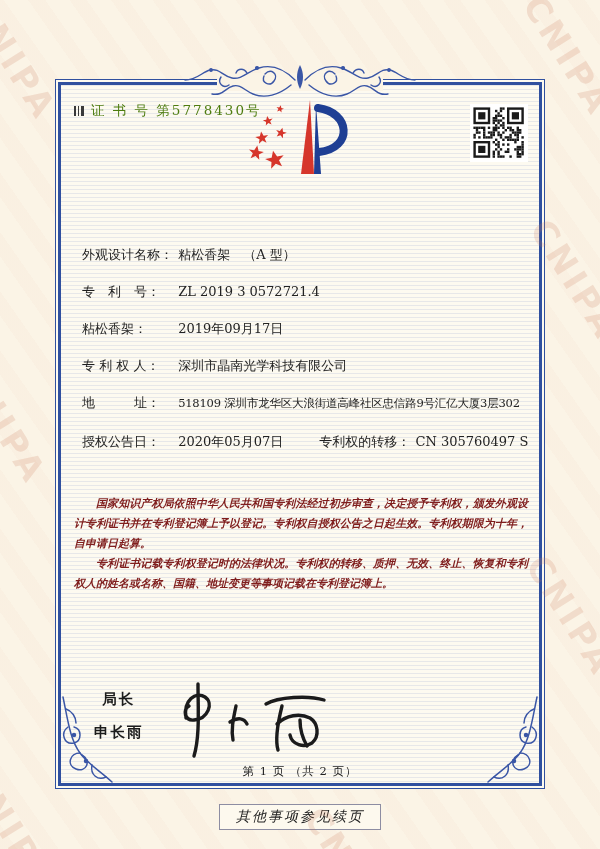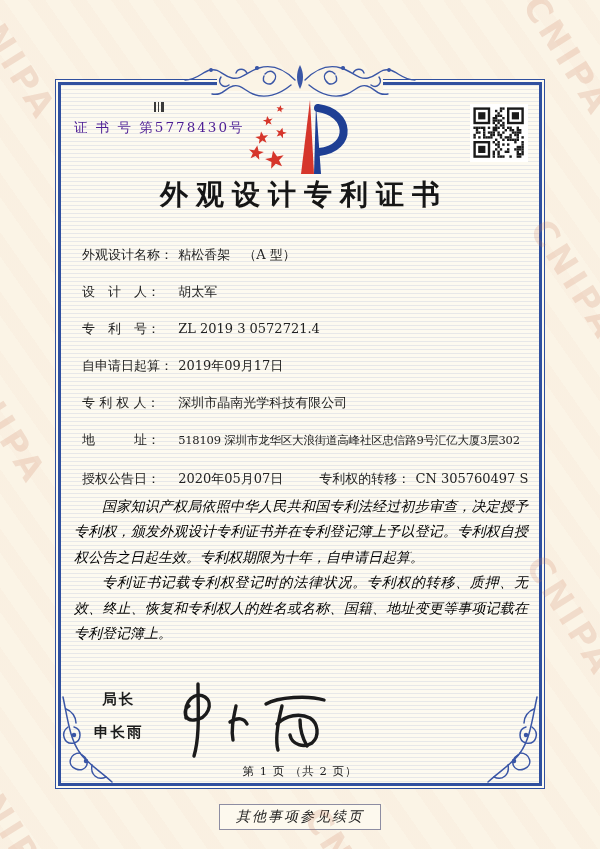--- a/index.html
+++ b/index.html
@@ -44,22 +44,22 @@
   }
   .ornament { position:absolute; z-index:6; }
   .orn-top { left:50%; top:-31px; transform:translateX(-50%); }
   .orn-bl { left:2px; bottom:3px; }
   .orn-br { right:2px; bottom:3px; transform:scaleX(-1); }
 
   .content { position:absolute; inset:0; z-index:4; }
 
   .cert-no {
     position:absolute; left:18px; top:22px;
-    font-size:13.5px; letter-spacing:2px; color:#4c1d95;
-    display:flex; align-items:center; gap:7px;flex-direction:column;
+    font-size:13.5px; letter-spacing:2px; color:#4d7c0f;
+    display:flex; align-items:center; gap:7px;
   }
   .cert-bars { display:inline-flex; gap:2px; align-items:flex-end; }
   .cert-bars i { display:block; width:2px; height:10px; background:#3a3a3a; }
   .cert-bars i:nth-child(2){ width:1px; }
   .cert-bars i:nth-child(3){ width:3px; }
 
   .logo { position:absolute; left:188px; top:14px; }
   .qr { position:absolute; right:16px; top:24px; }
 
   .title {
@@ -71,22 +71,22 @@
   .fields { position:absolute; left:26px; top:166px; right:14px; }
   .row { height:22px; margin-bottom:15px; white-space:nowrap; font-size:13px; color:#222; }
   .row .lbl { display:inline-block; width:92px; white-space:nowrap; color:#1e1e1e; }
   .row .val { font-size:13px; }
   .row.addr .val { font-size:11.5px; letter-spacing:-0.2px; }
   .row.grant { display:flex;align-items:center; }
   .row.grant .pair2 { margin-left:36px; }
 
   .paras {
     position:absolute; left:18px; right:16px; top:414px;
-    font-size:14px; line-height:1.82; text-align:justify;
-    font-style:italic; color:#000000;
+    font-size:11px; line-height:1.82; text-align:justify;
+    font-style:italic; color:#7f1d1d;font-weight:bold;
   }
   .paras p { text-indent:2em; }
 
   .sig-block {
     position:absolute; left:38px; top:610px;
     font-family:"DejaVu Sans","Liberation Sans",sans-serif;
     font-weight:bold; font-size:14.5px; color:#1c1c1c;text-align:center;
   }
   .sig-block div { margin-bottom:14px; letter-spacing:2px; }
   .sig-hand { position:absolute; left:102px; top:598px; }
@@ -321,37 +321,32 @@
             <rect x="8.2" y="8.2" width="7.199999999999999" height="7.199999999999999"></rect>
             <rect x="37" y="3.4" width="16.8" height="16.8"></rect>
             <rect x="39.4" y="5.8" width="12" height="12" fill="#fff"></rect>
             <rect x="41.8" y="8.2" width="7.199999999999999" height="7.199999999999999"></rect>
             <rect x="3.4" y="37" width="16.8" height="16.8"></rect>
             <rect x="5.8" y="39.4" width="12" height="12" fill="#fff"></rect>
             <rect x="8.2" y="41.8" width="7.199999999999999" height="7.199999999999999"></rect>
           </g>
       </svg>
 
-      <div class="title">外观设计专利证书</div>
 
       <div class="fields">
         <div class="row">
           <span class="lbl">外观设计名称：</span>
           <span class="val">粘松香架　（A 型）</span>
         </div>
         <div class="row">
-          <span class="lbl">设　计　人：</span>
-          <span class="val">胡太军</span>
-        </div>
-        <div class="row">
           <span class="lbl">专　利　号：</span>
           <span class="val">ZL 2019 3 0572721.4</span>
         </div>
         <div class="row">
-          <span class="lbl">自申请日起算：</span>
+          <span class="lbl">粘松香架：</span>
           <span class="val">2019年09月17日</span>
         </div>
         <div class="row">
           <span class="lbl">专 利 权 人：</span>
           <span class="val">深圳市晶南光学科技有限公司</span>
         </div>
         <div class="row addr">
           <span class="lbl">地　　　址：</span>
           <span class="val">518109 深圳市龙华区大浪街道高峰社区忠信路9号汇亿大厦3层302</span>
         </div>

